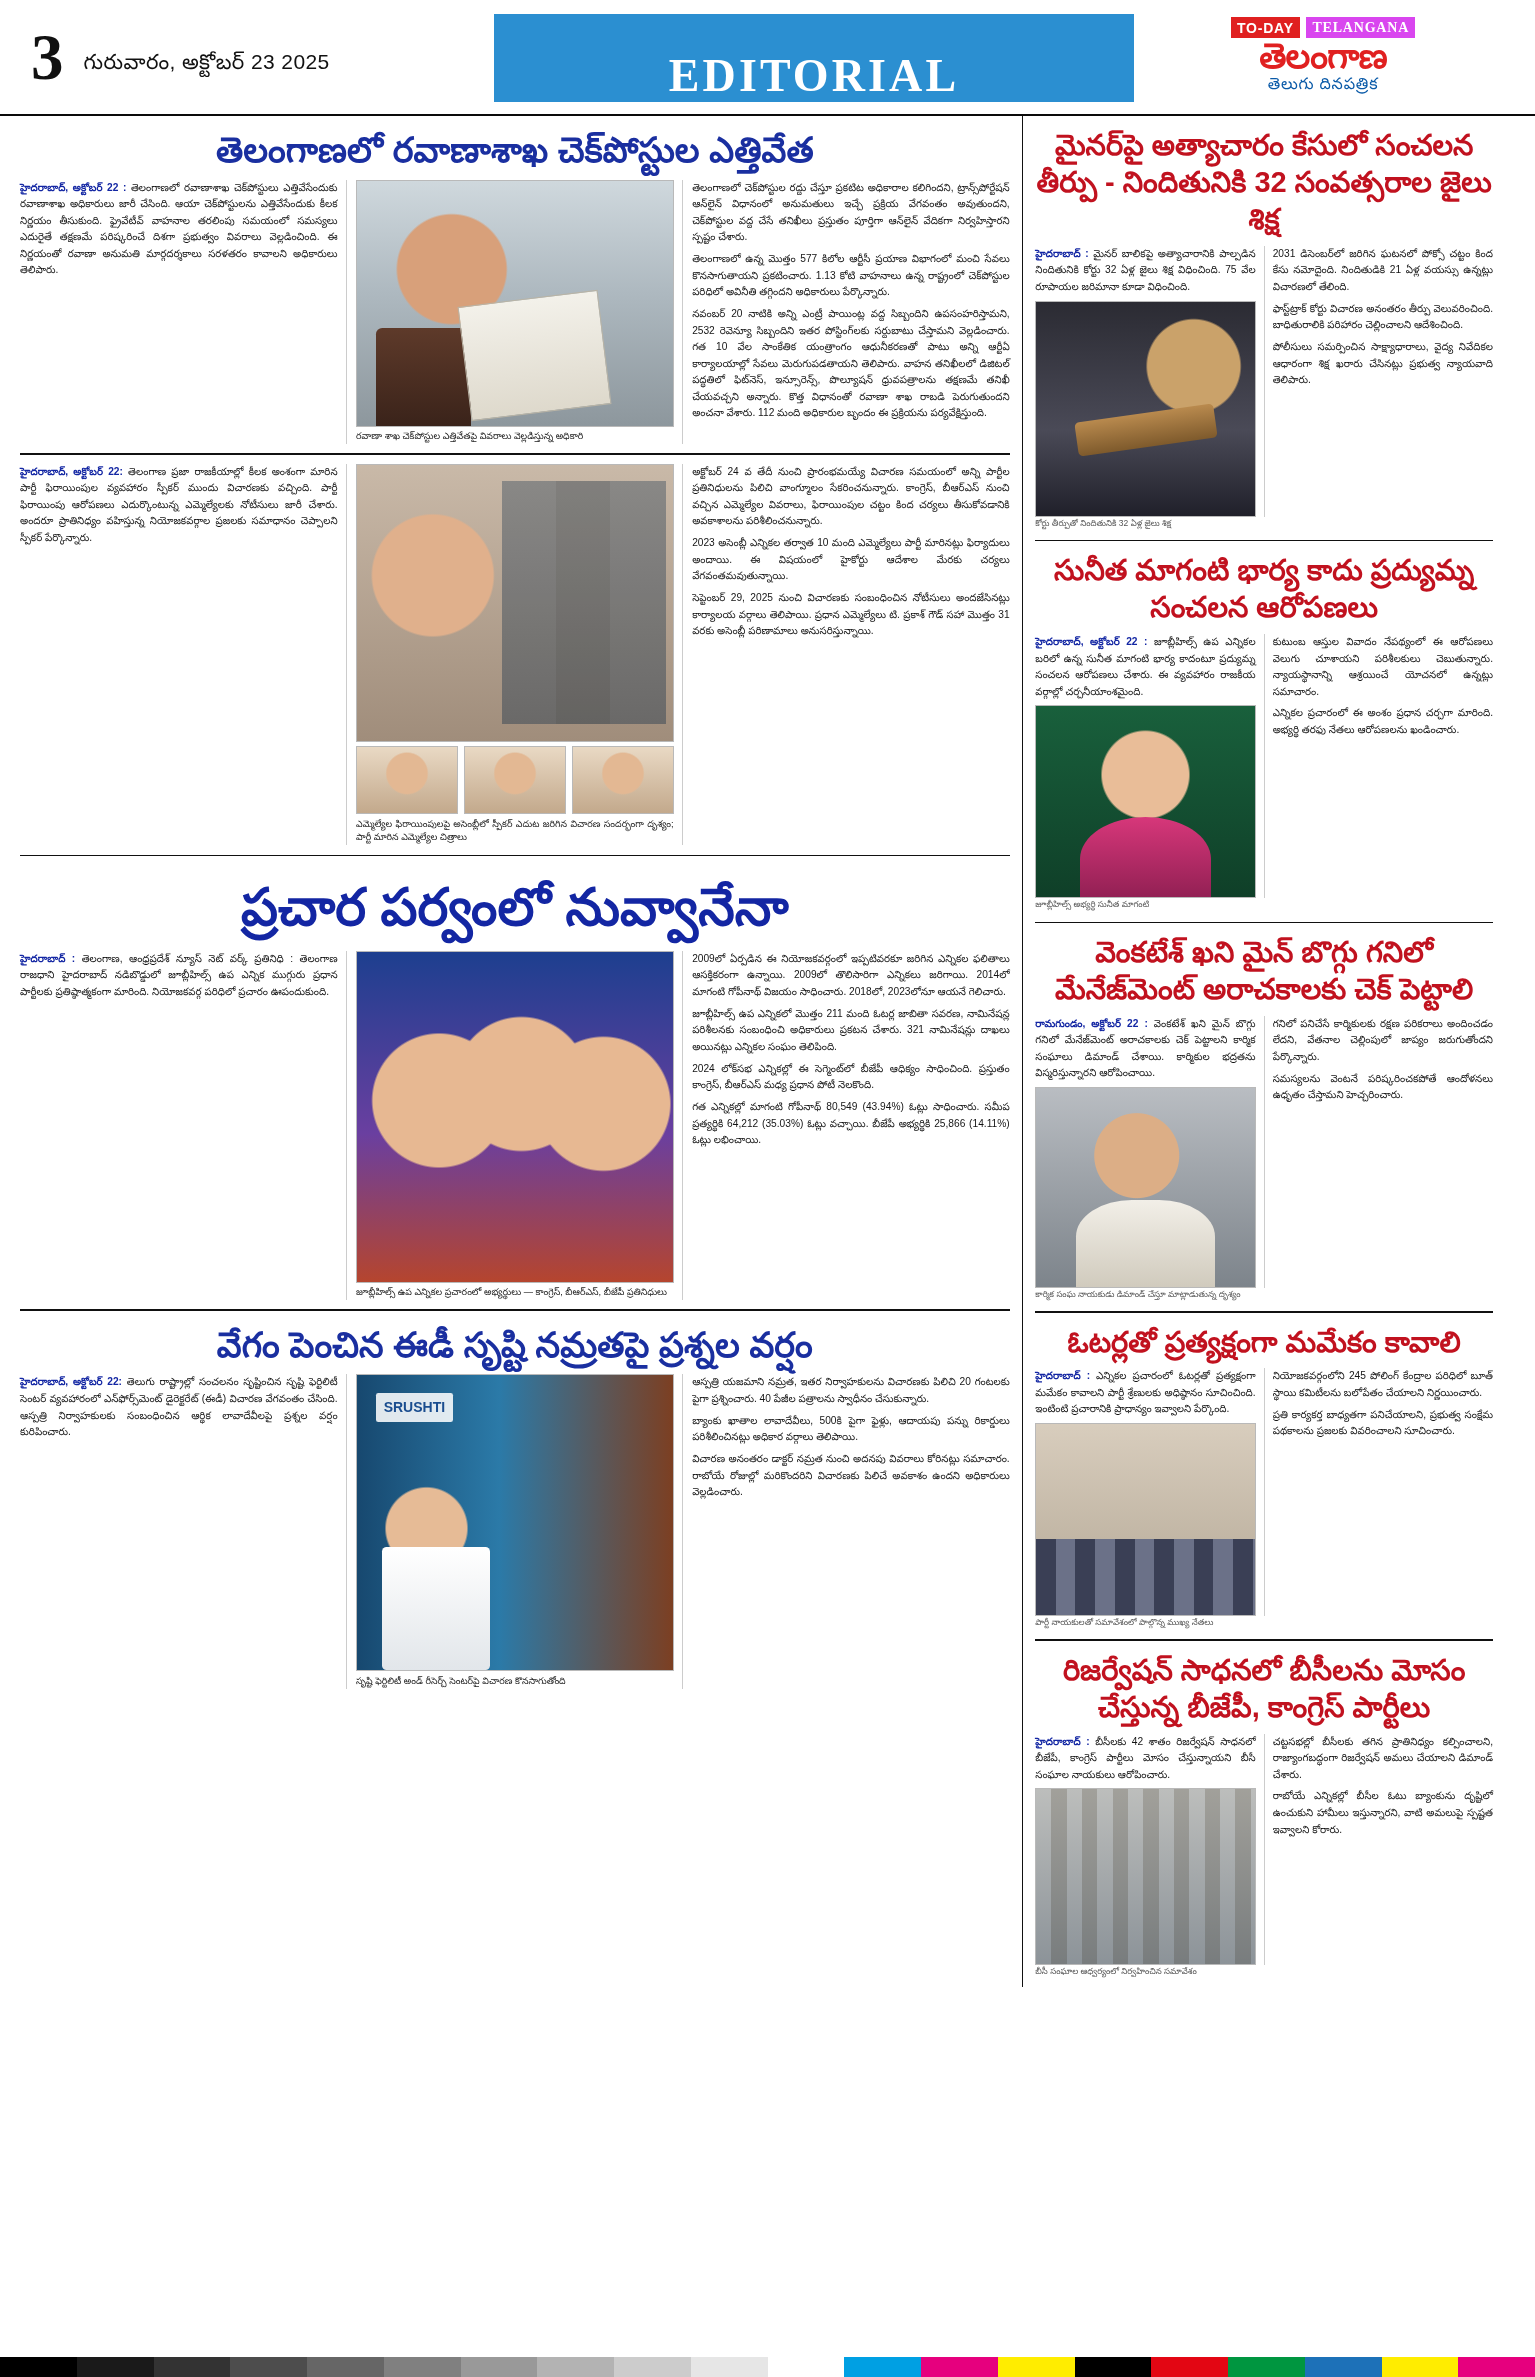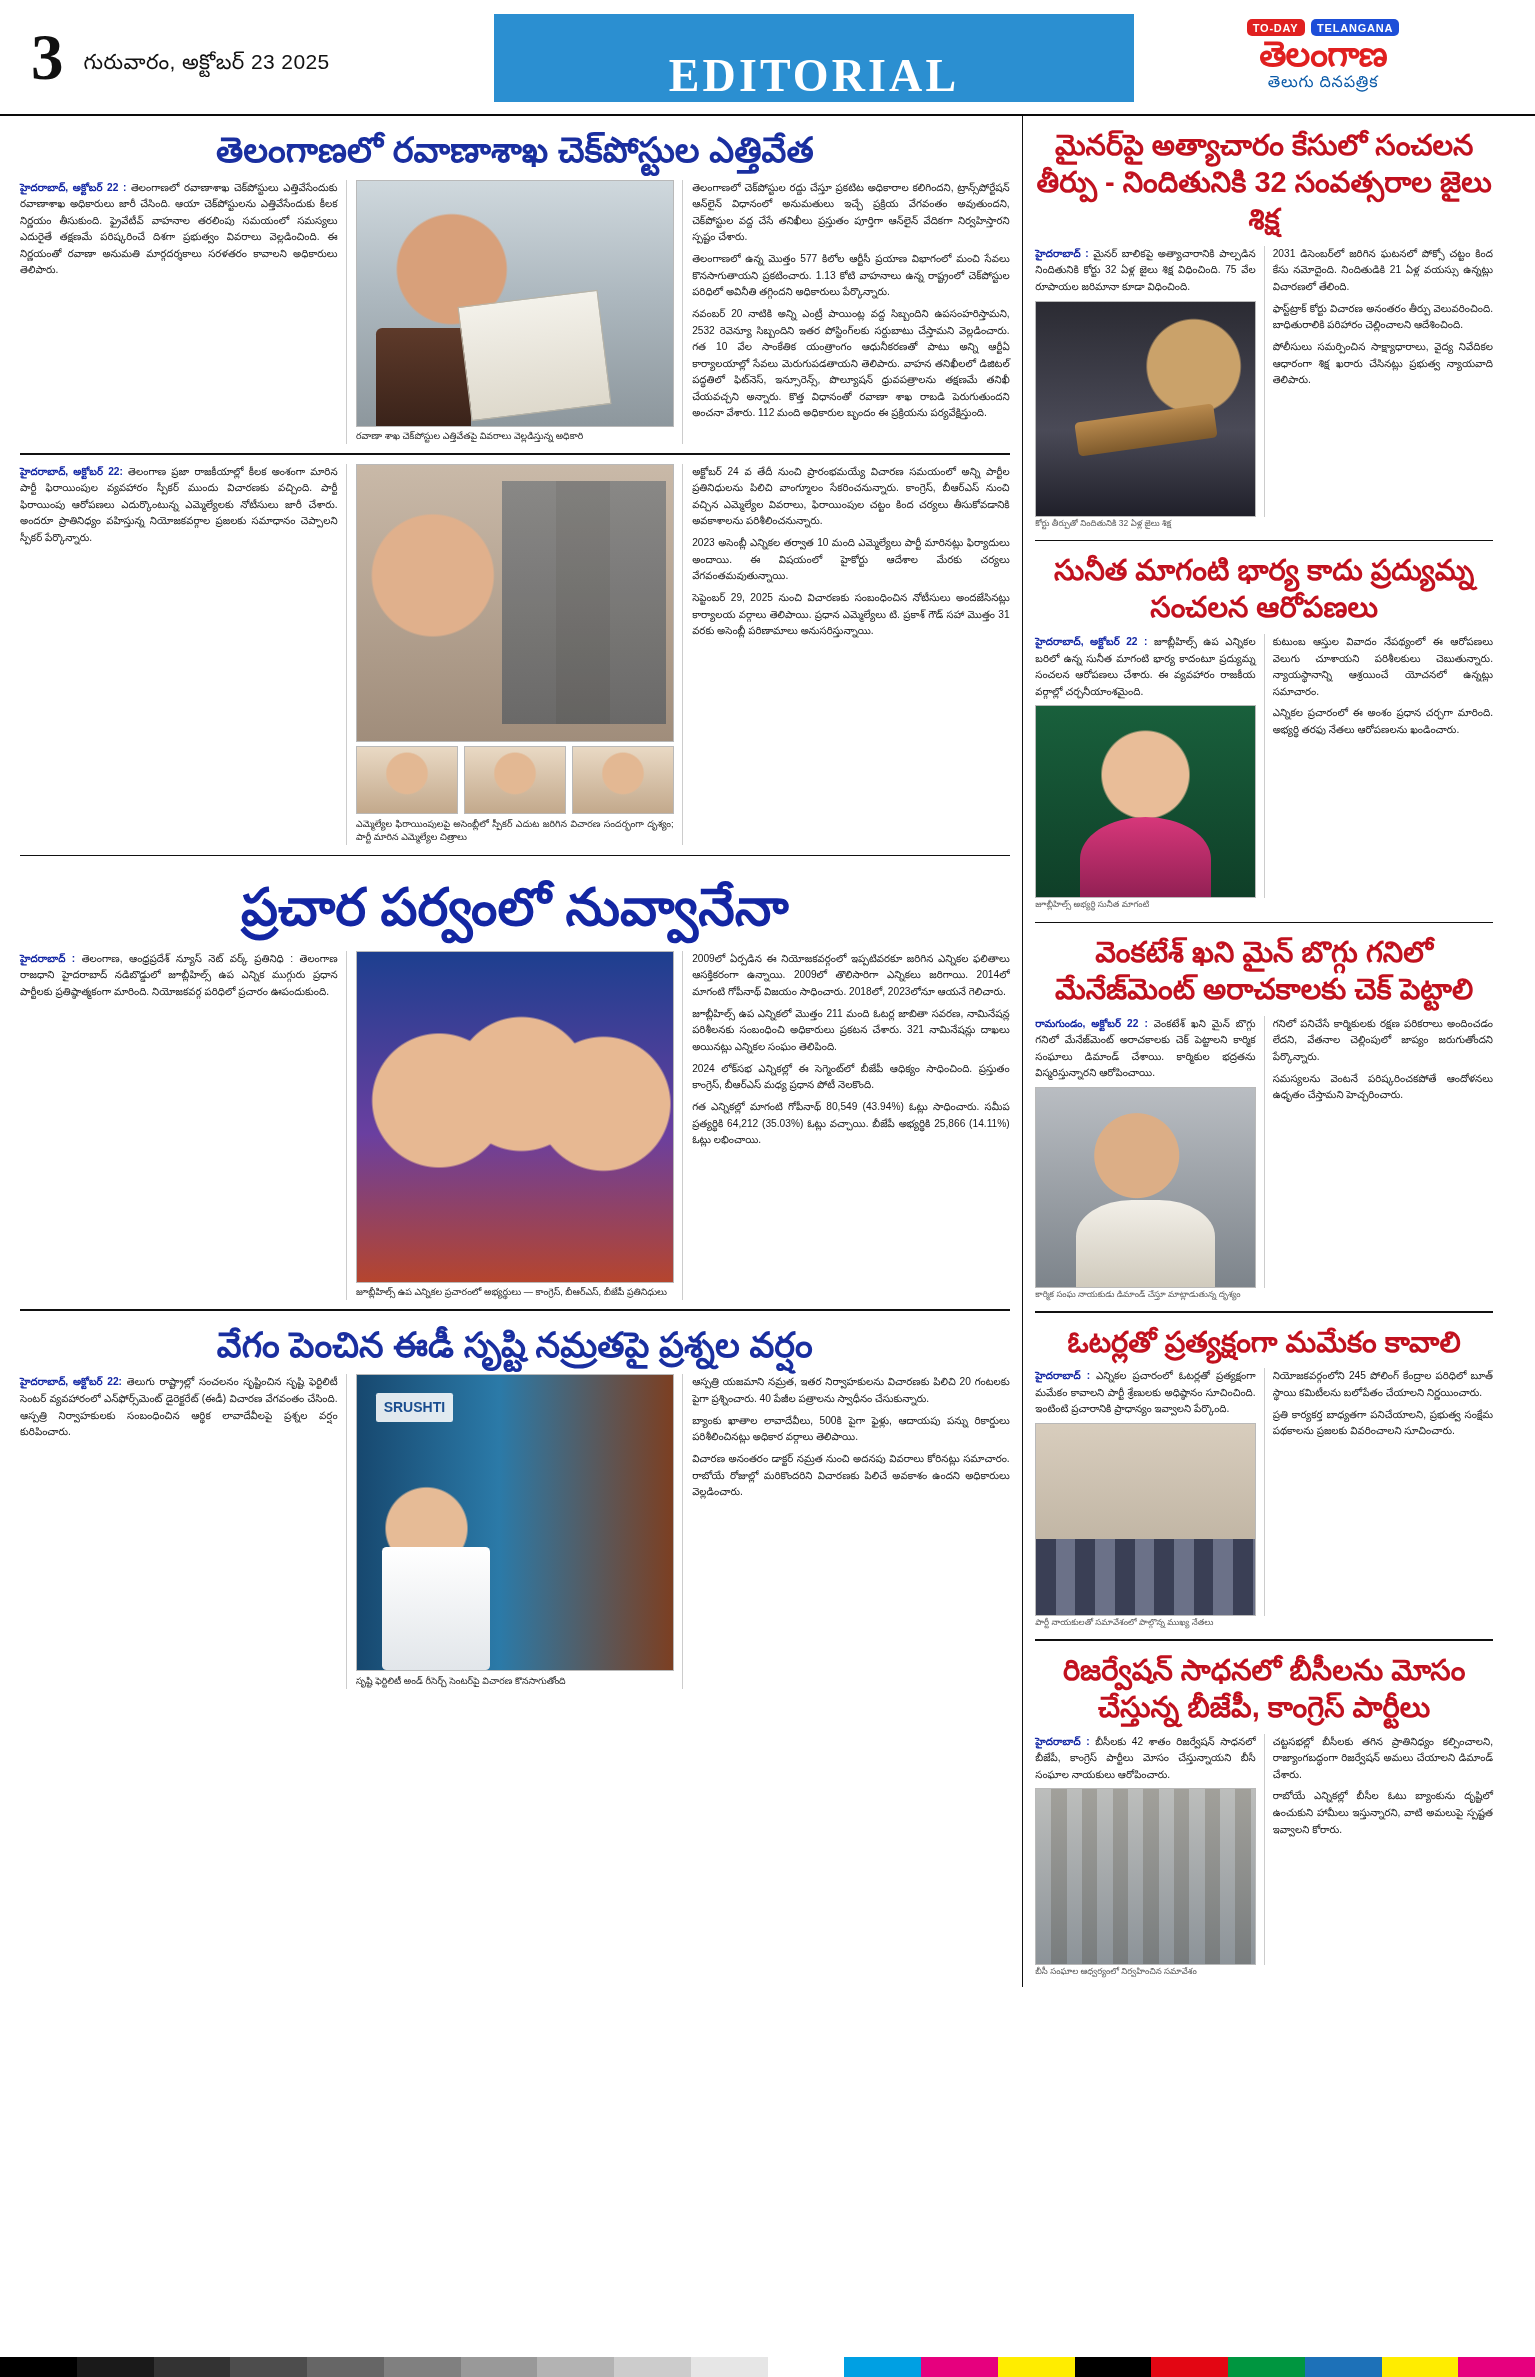--- a/index.html
+++ b/index.html
@@ -72,27 +72,27 @@
   }
   .logo-top-row {
     display: flex;
     gap: 6.2px;
     align-items: center;
     justify-content: center;
   }
   .logo-badge {
     background: #e02020;
     color: #fff;
-    font-size: 11px;
+    font-size: 14px;
     font-weight: bold;
     padding: 2.3px 6.2px;
-    border-radius: 5px;
+    border-radius: 0;
     letter-spacing: 0.8px;
   }
-  .logo-badge.green { background:#1d4ed8; }
+  .logo-badge.green { background:#d946ef;font-family:Liberation Serif, serif; }
   .logo-main {
     font-size: 35px;
     color: #e02020;
     font-weight: bold;
     line-height: 1.05;
     letter-spacing: -0.8px;
   }
   .logo-tag { font-size: 16px; color:#0a5aa8; letter-spacing:0.8px;}
 
   

